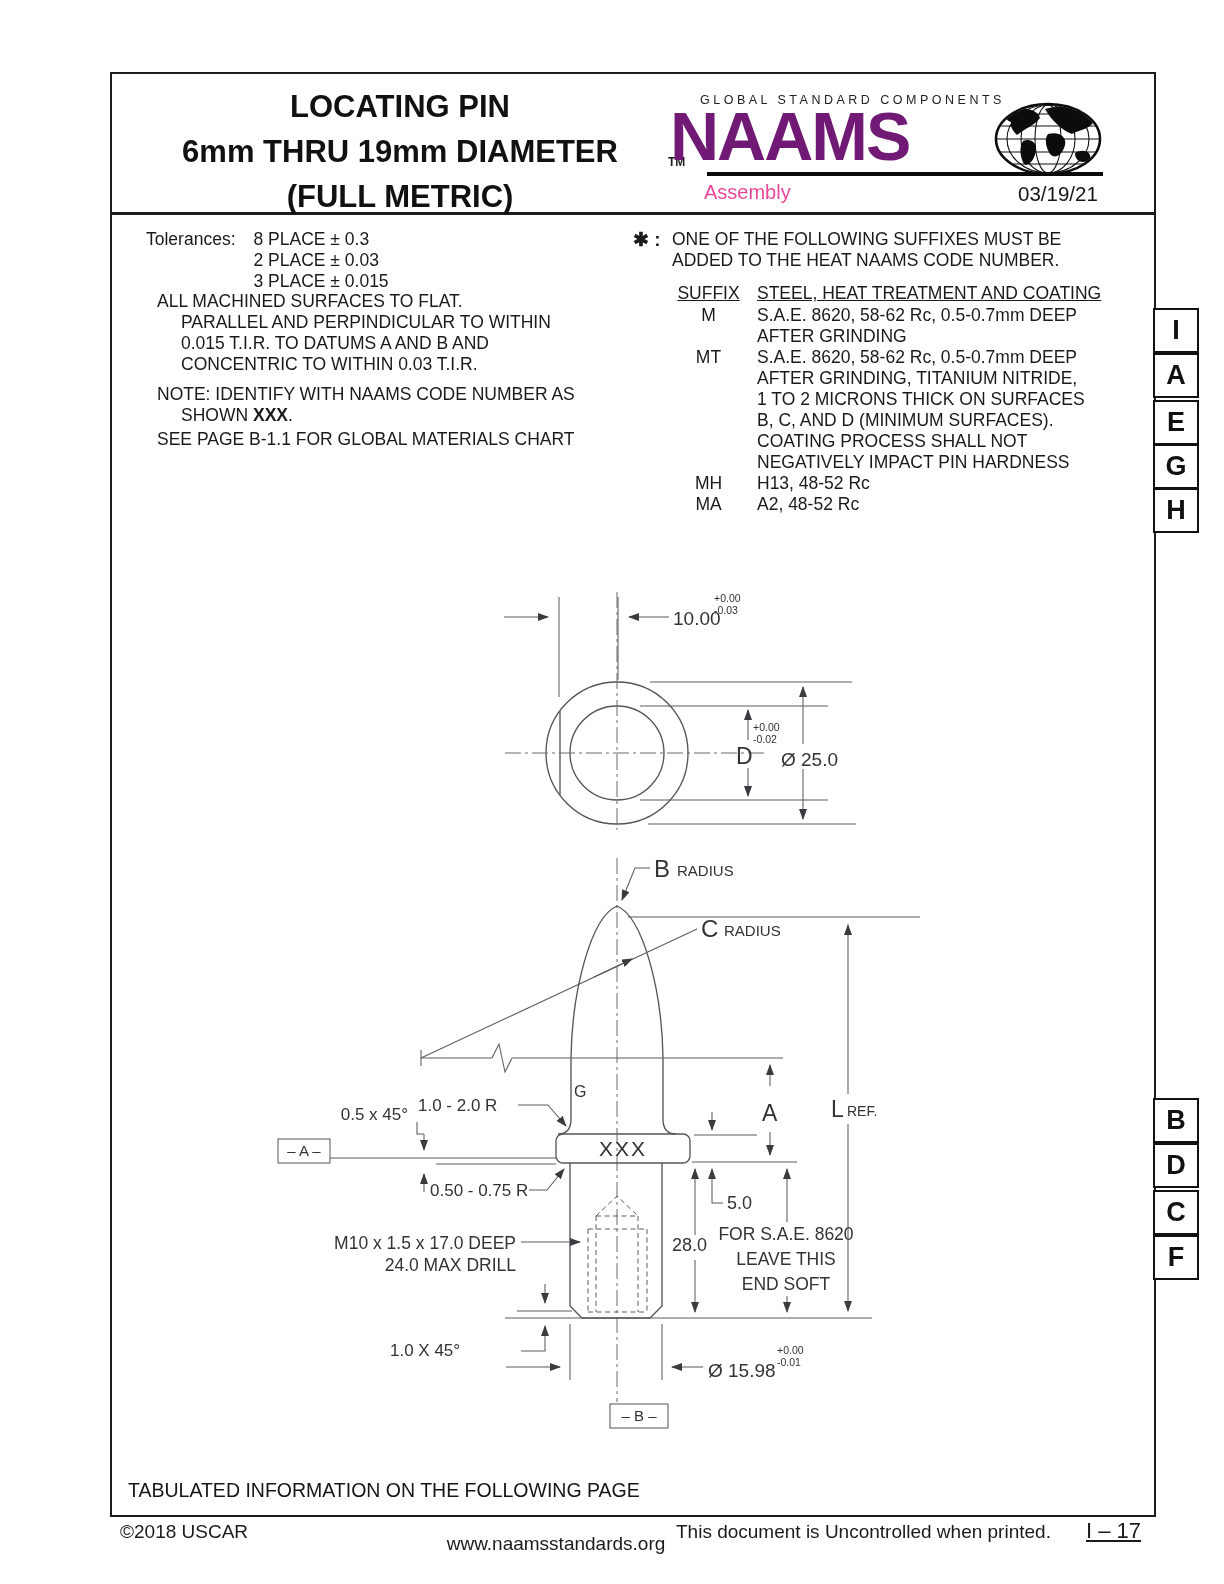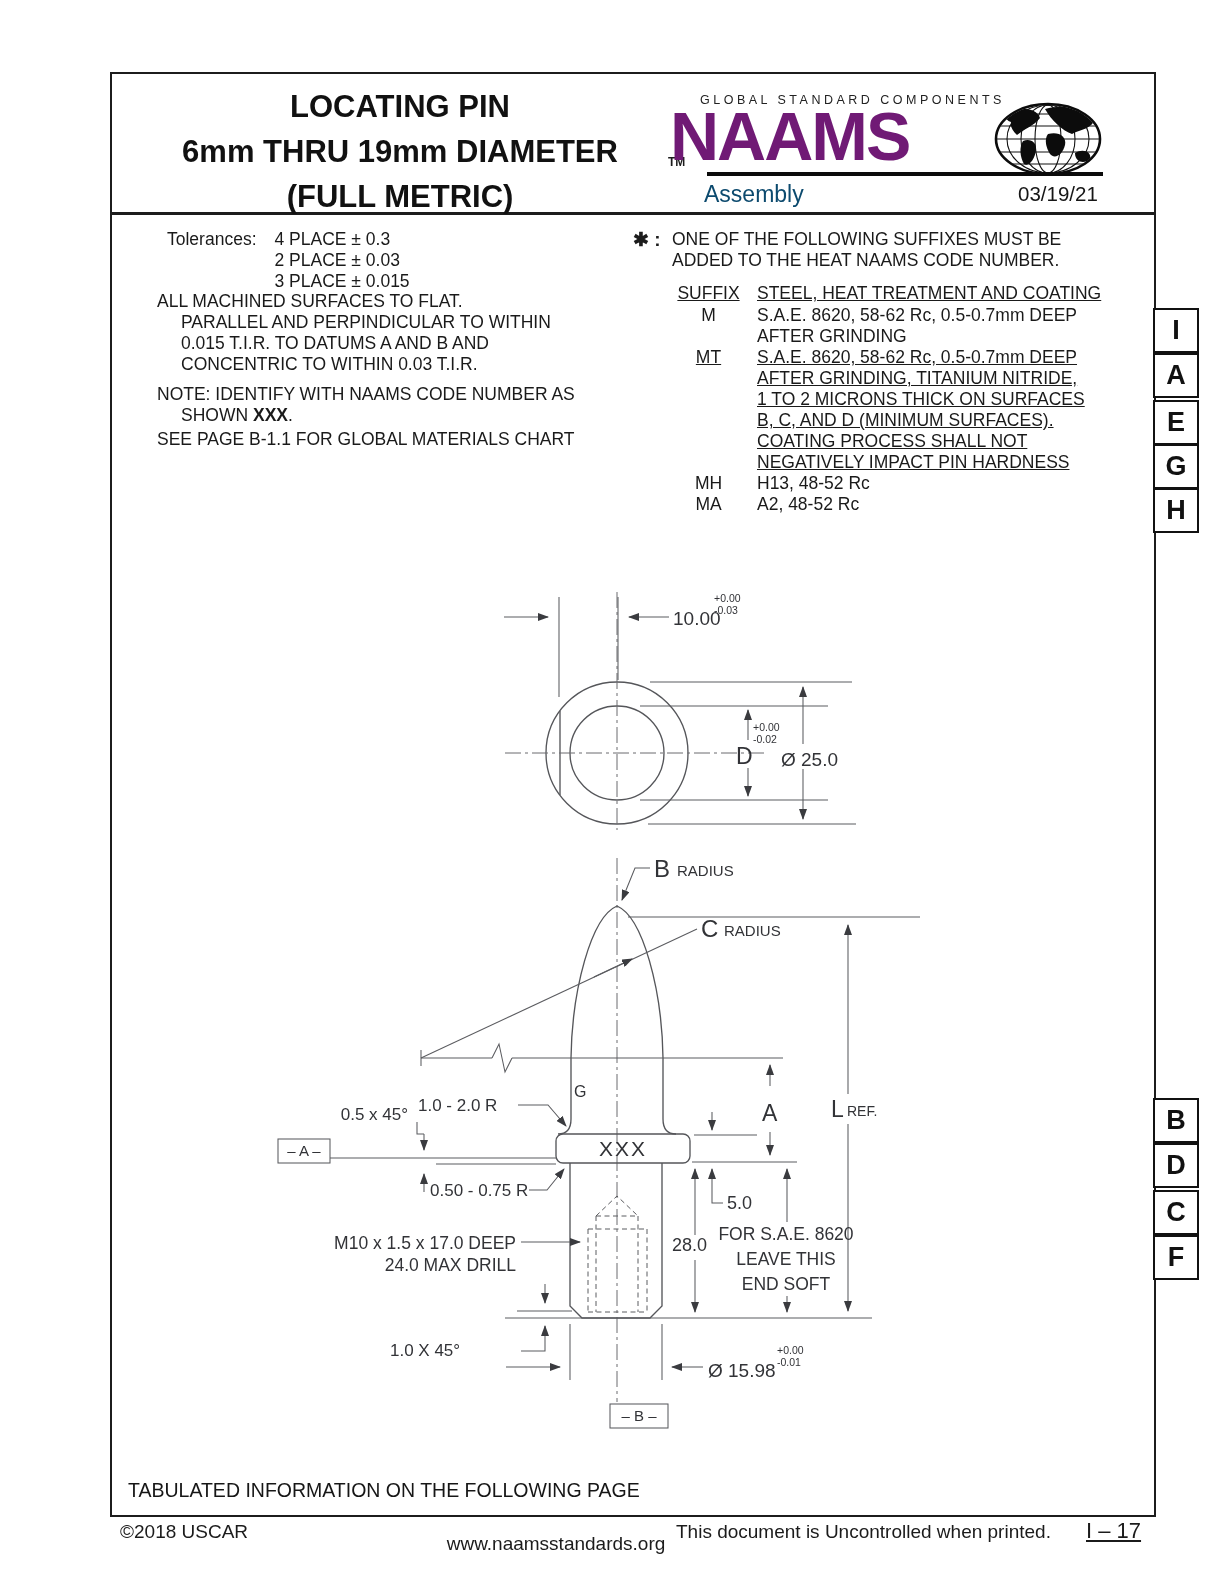--- a/index.html
+++ b/index.html
@@ -11,25 +11,25 @@
               border:2.5px solid #1c1c1c;}
   
   #title-block{position:absolute;left:130px;top:84px;width:540px;text-align:center;
                font-weight:bold;font-size:31px;line-height:45px;color:#111;}
   #logo-tagline{position:absolute;left:700px;top:93px;font-size:12.5px;letter-spacing:3.5px;
                 color:#222;font-weight:400;}
   #logo-tm{position:absolute;left:668px;top:147px;font-size:12px;font-weight:bold;margin-top:8px;}
   #logo-brand{position:absolute;left:670px;top:94px;font-size:68px;font-weight:bold;
               letter-spacing:-2px;color:#701a75;line-height:84px;}
   #logo-bar{position:absolute;left:707px;top:172px;width:396px;height:4px;background:#0b0b0b;}
-  #logo-division{position:absolute;left:704px;top:181px;font-size:23px;color:#0c4a6e;}
+  #logo-division{position:absolute;left:704px;top:181px;font-size:20px;color:#ec4899;}
   #logo-date{position:absolute;left:1018px;top:182px;font-size:20.5px;color:#161616;}
   
   .body-text{font-size:17.5px;line-height:21px;color:#1a1a1a;}
-  #tol-block{position:absolute;left:167px;top:229px;display:flex;}
+  #tol-block{position:absolute;left:146px;top:229px;display:flex;}
   #tol-block .lbl{margin-right:18px;}
   #machined-block{position:absolute;left:157px;top:291px;}
   #machined-block div{padding-left:24px;}
   #machined-block div:first-child{padding-left:0;}
   #note-block{position:absolute;left:157px;top:384px;}
   #note-block .l2{padding-left:24px;}
   #see-page{position:absolute;left:157px;top:429px;}
   #star-label{position:absolute;left:633px;top:228px;font-size:19px;font-weight:bold;}
   #suffix-intro{position:absolute;left:672px;top:229px;}
   #suffix-headers{position:absolute;left:660px;top:283px;display:flex;}
@@ -99,21 +99,21 @@
       <ellipse cx="55" cy="38" rx="52" ry="35" fill="none" stroke="#0c0c0c" stroke-width="2.6"></ellipse>
     </svg>
   </div>
   <div id="logo-bar"></div>
   <div id="logo-division">Assembly</div>
   <div id="logo-date">03/19/21</div>
 
   <div id="tol-block" class="body-text">
     <div class="lbl">Tolerances:</div>
     <div>
-      <div>4 PLACE ± 0.3</div>
+      <div>8 PLACE ± 0.3</div>
       <div>2 PLACE ± 0.03</div>
       <div>3 PLACE ± 0.015</div>
     </div>
   </div>
 
   <div id="machined-block" class="body-text">
     <div>ALL MACHINED SURFACES TO FLAT.</div>
     <div>PARALLEL AND PERPINDICULAR TO WITHIN</div>
     <div>0.015 T.I.R. TO DATUMS A AND B AND</div>
     <div>CONCENTRIC TO WITHIN 0.03 T.I.R.</div>
@@ -136,21 +136,21 @@
     <div class="c2">STEEL, HEAT TREATMENT AND COATING</div>
   </div>
 
   <div class="sfx-row body-text" style="top:305px;">
     <div class="sfx-code">M</div>
     <div>
       <div>S.A.E. 8620, 58-62 Rc, 0.5-0.7mm DEEP</div>
       <div>AFTER GRINDING</div>
     </div>
   </div>
-  <div class="sfx-row body-text" style="top:347px;text-decoration:underline;">
+  <div class="sfx-row body-text" style="top:347px;">
     <div class="sfx-code">MT</div>
     <div>
       <div>S.A.E. 8620, 58-62 Rc, 0.5-0.7mm DEEP</div>
       <div>AFTER GRINDING, TITANIUM NITRIDE,</div>
       <div>1 TO 2 MICRONS THICK ON SURFACES</div>
       <div>B, C, AND D (MINIMUM SURFACES).</div>
       <div>COATING PROCESS SHALL NOT</div>
       <div>NEGATIVELY IMPACT PIN HARDNESS</div>
     </div>
   </div>

